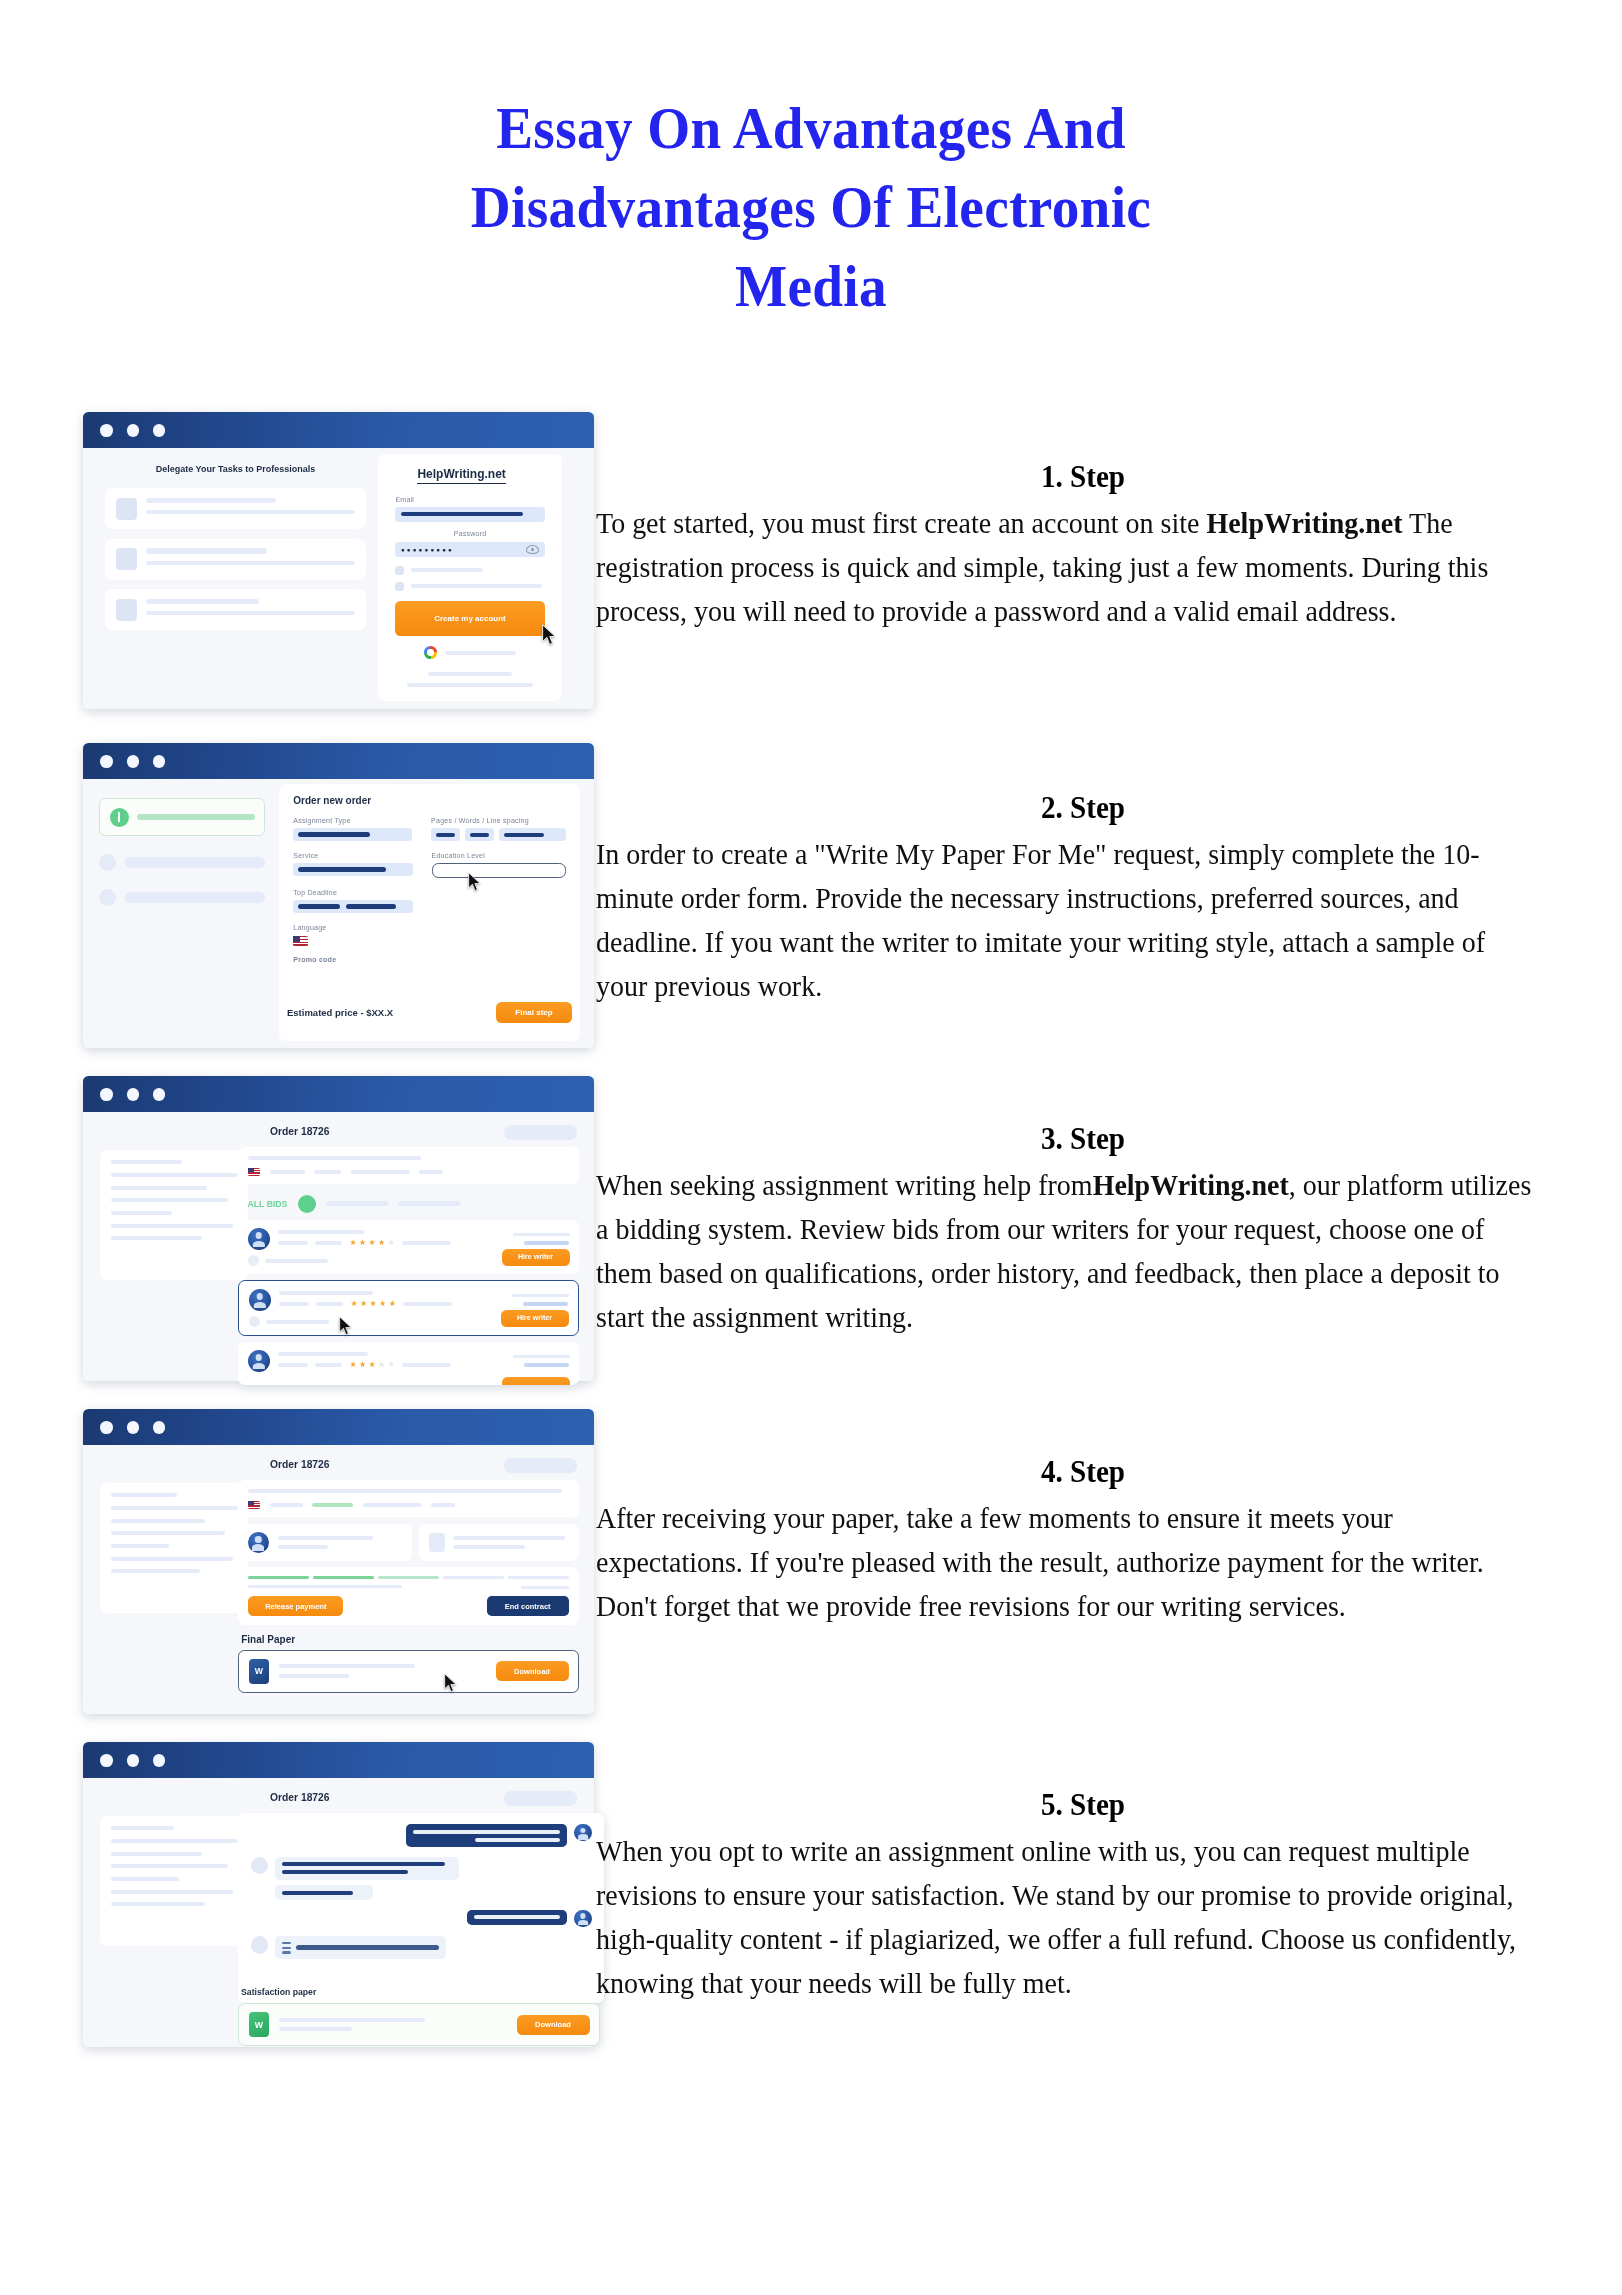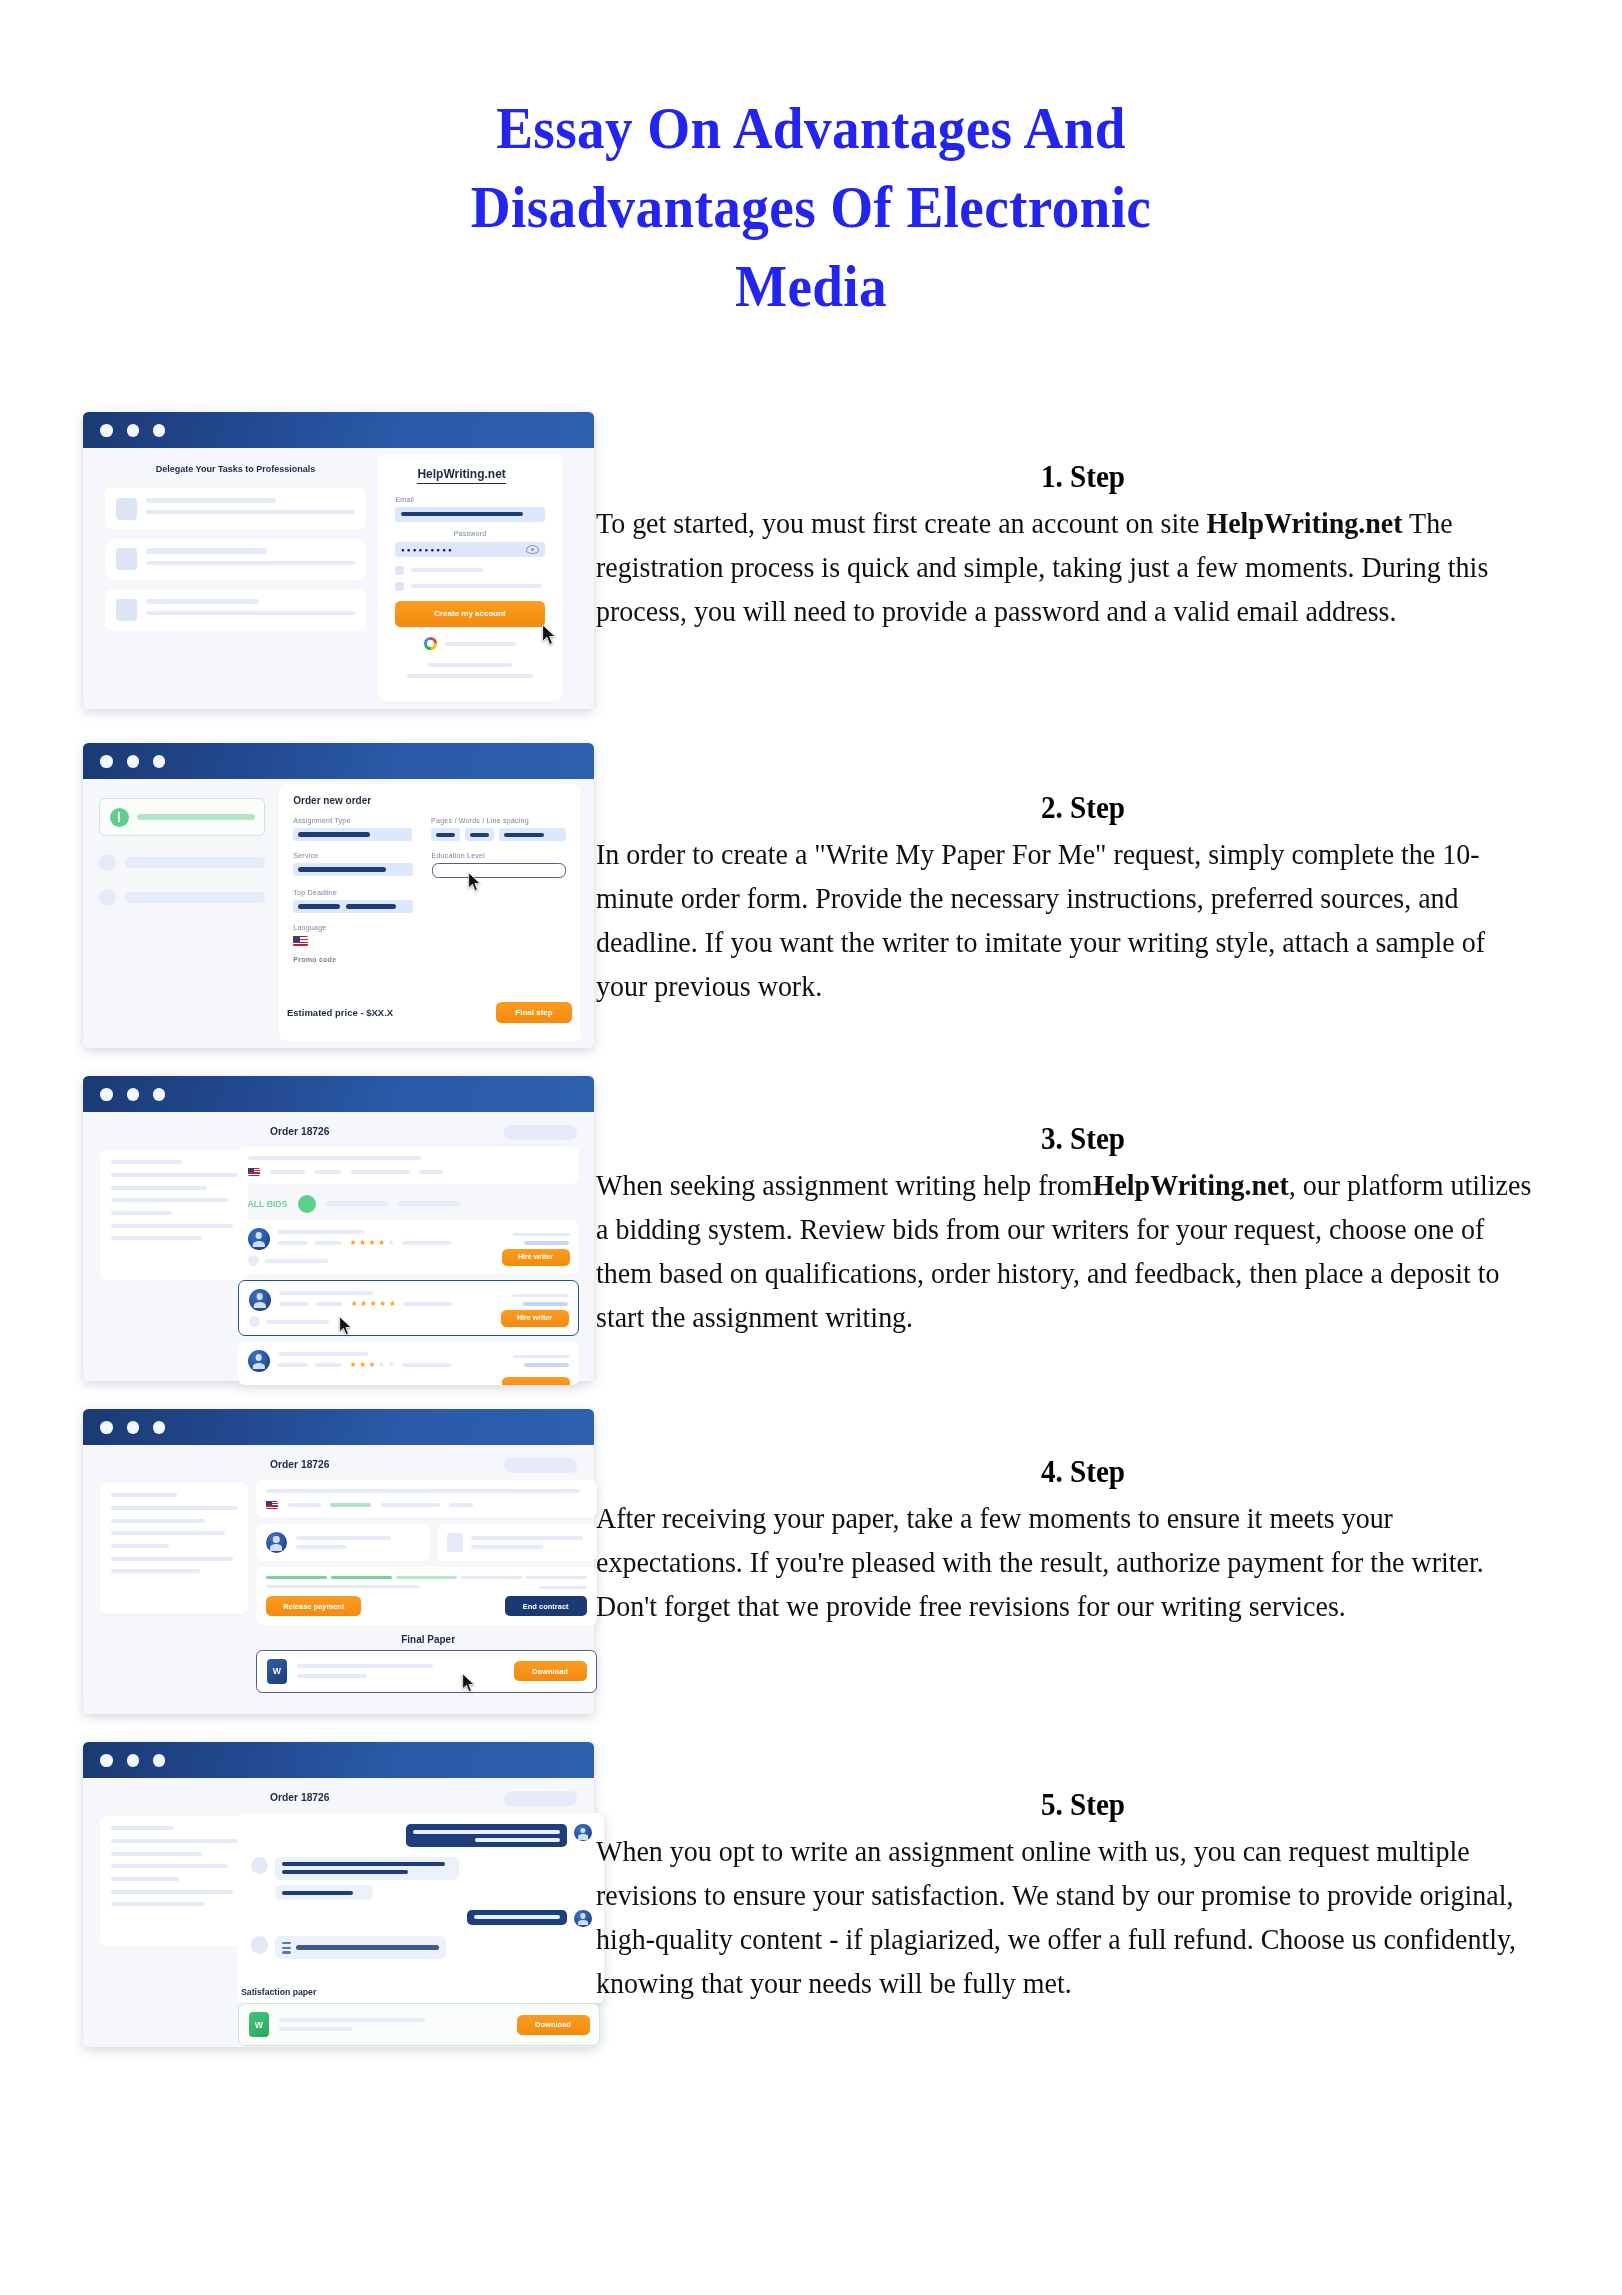--- a/index.html
+++ b/index.html
@@ -225,21 +225,21 @@
 
             <div style="display:flex;gap:7.1px;align-items:center;margin-top:9.5px;">
               <span class="sq" style="width:8.7px;height:8.7px;flex:none;border-radius:2.4px;"></span>
               <span class="bar" style="height:4px;width:48%;"></span>
             </div>
             <div style="display:flex;gap:7.1px;align-items:center;margin-top:7.1px;">
               <span class="sq" style="width:8.7px;height:8.7px;flex:none;border-radius:2.4px;"></span>
               <span class="bar" style="height:4px;width:88%;"></span>
             </div>
 
-            <div class="btn-or" style="height:26px;margin-top:10.3px;font-size:8px;">Create my account</div>
+            <div class="btn-or" style="height:35px;margin-top:10.3px;font-size:8px;">Create my account</div>
 
             <div style="display:flex;gap:8px;align-items:center;justify-content:center;margin-top:10.3px;">
               <span class="gicon"></span>
               <span class="bar" style="height:4px;width:71px;"></span>
             </div>
             <div class="bar" style="height:4px;width:56%;margin:13.5px auto 0;"></div>
             <div class="bar" style="height:4px;width:84%;margin:7.1px auto 0;"></div>
           </div>
         </div>
 
@@ -529,21 +529,21 @@
         <div class="card" style="position:absolute;left:17.4px;top:38px;width:127px;height:111px;padding:9.5px 10.3px;">
           <span class="bar" style="display:block;height:4.8px;width:52%;margin-bottom:8.7px;"></span>
           <span class="bar" style="display:block;height:4px;width:100%;margin-bottom:8.7px;"></span>
           <span class="bar" style="display:block;height:4px;width:74%;margin-bottom:8.7px;"></span>
           <span class="bar" style="display:block;height:4px;width:90%;margin-bottom:8.7px;"></span>
           <span class="bar" style="display:block;height:4px;width:46%;margin-bottom:8.7px;"></span>
           <span class="bar" style="display:block;height:4px;width:96%;margin-bottom:8.7px;"></span>
           <span class="bar" style="display:block;height:4px;width:70%;"></span>
         </div>
 
-        <div style="position:absolute;left:173px;top:35px;width:341px;text-align:center;">
+        <div style="position:absolute;left:155px;top:35px;width:341px;">
           <div class="card" style="padding:8.7px 10.3px;">
             <span class="bar" style="display:block;height:4.8px;width:98%;margin-bottom:7.1px;"></span>
             <span style="display:flex;gap:9.5px;align-items:center;">
               <span class="flagus" style="width:12px;height:8px;"></span>
               <span class="bar" style="height:4px;width:33px;"></span>
               <span class="bar green" style="height:4px;width:41px;opacity:.6;"></span>
               <span class="bar" style="height:4px;width:59px;"></span>
               <span class="bar" style="height:4px;width:24px;"></span>
             </span>
           </div>

